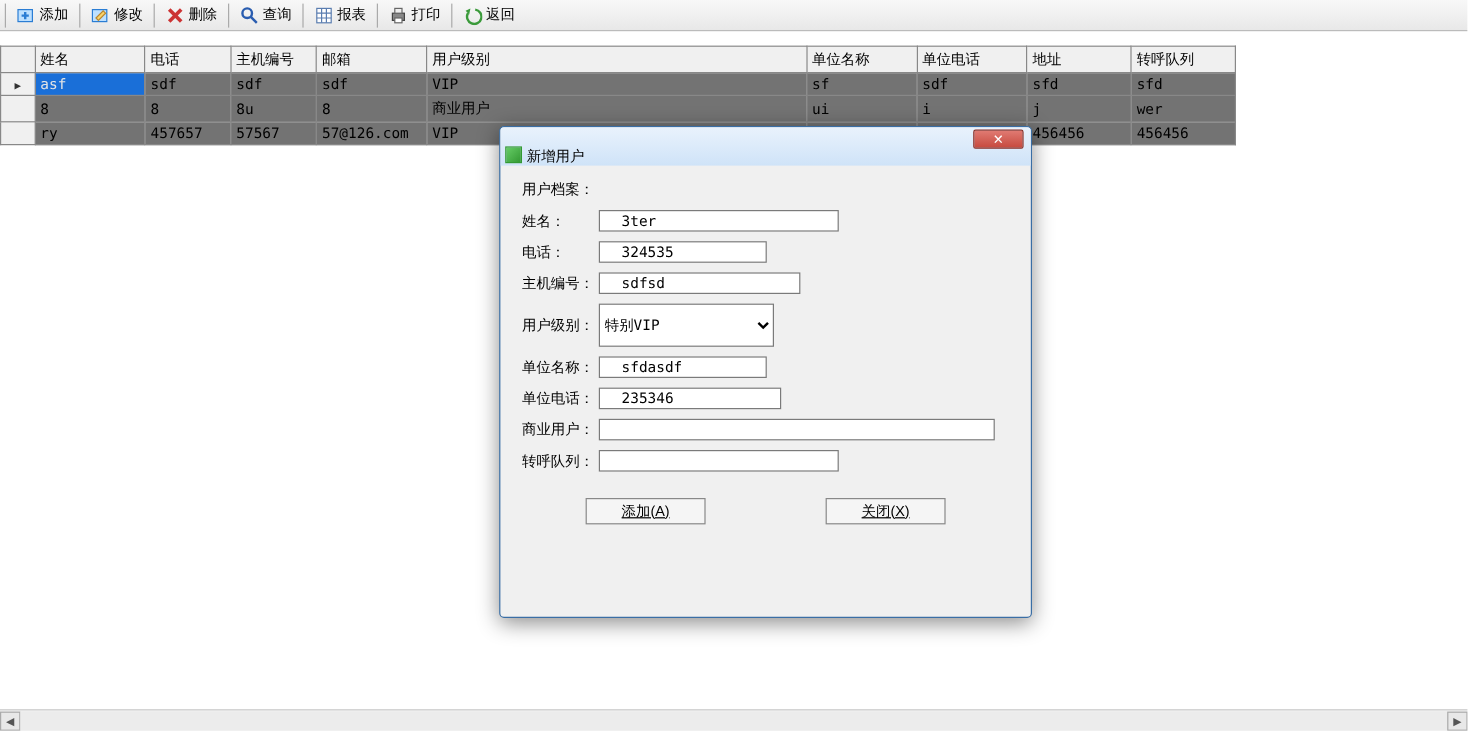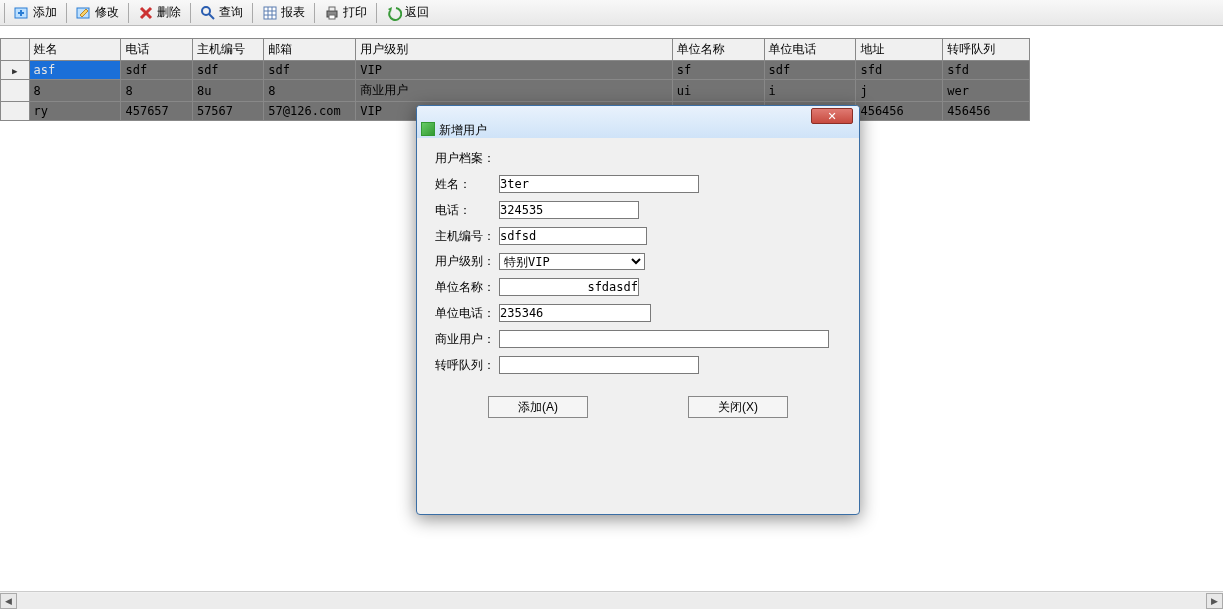--- a/index.html
+++ b/index.html
@@ -127,46 +127,47 @@
     }
     .form-row label {
       width: 64px;
       text-align: left;
       font-size: 12px;
       white-space: nowrap;
     }
     .form-row input[type=text] {
       height: 18px;
       border: 1px solid #7a7a7a;
-      padding: 1px 0;
+      padding: 1px 18px;
       font-family: SimSun, monospace;
       font-size: 12px;
       background:#fff;
     }
     .form-row select {
-      height: 17px;
+      height: 36px;
       border: 1px solid #7a7a7a;
       font-family: SimSun, monospace;
       font-size: 12px;
       background:#fff;
     }
     .dlg-buttons {
       display:flex;
       justify-content: center;
       gap: 100px;
       margin-top: 22px;
     }
     .dlg-buttons button {
       width: 100px;
       height: 22px;
       font-size: 12px;
       font-family: SimSun, sans-serif;
       background: #f5f5f5;
       border: 1px solid #888;
       cursor:pointer;
+      text-decoration:underline;
     }
     
     .hscroll {
       position:absolute;
       bottom:0; left:0;
       width:100%; height:18px;
       background:#f0f0f0;
       border-top:1px solid #ccc;
       display:flex;
       align-items:center;
@@ -327,31 +328,31 @@
     <div class="form-row">
       <label>姓名：</label>
       <input type="text" style="width: 200px;" value="3ter">
     </div>
     <div class="form-row">
       <label>电话：</label>
       <input type="text" style="width: 140px;" value="324535">
     </div>
     <div class="form-row">
       <label>主机编号：</label>
-      <input type="text" style="width: 148px;" value="sdfsd">
+      <input type="text" style="width: 168px;" value="sdfsd">
     </div>
     <div class="form-row">
       <label>用户级别：</label>
       <select style="width:146px">
         <option>特别VIP</option>
       </select>
     </div>
     <div class="form-row">
       <label>单位名称：</label>
-      <input type="text" style="width: 140px; text-align: right;" value="sfdasdf">
+      <input type="text" style="width: 140px;" value="sfdasdf">
     </div>
     <div class="form-row">
       <label>单位电话：</label>
       <input type="text" style="width: 152px;" value="235346">
     </div>
     <div class="form-row">
       <label>商业用户：</label>
       <input type="text" style="width: 330px;" value="">
     </div>
     <div class="form-row">

